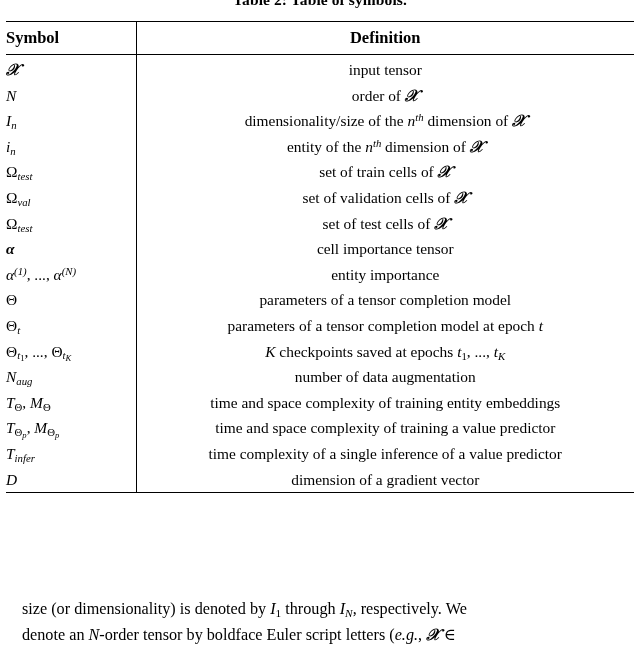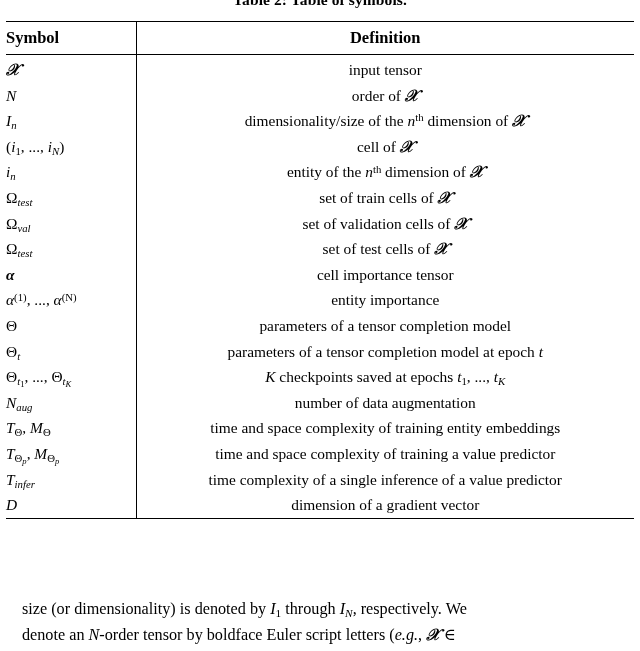--- a/index.html
+++ b/index.html
@@ -96,20 +96,21 @@
   }
   sub {
     font-size: 0.70em;
     vertical-align: -0.26em;
     font-style: italic;
     line-height: 0;
   }
   sup {
     font-size: 0.70em;
     vertical-align: 0.44em;
+    font-style: italic;
     line-height: 0;
     margin-top: 12px;
   }
   sub sub, sub .sb2 {
     font-size: 0.80em;
     vertical-align: -0.22em;
   }
   .greek { font-style: normal; }
 
   
@@ -162,24 +163,20 @@
       <tr>
         <td class="sym-c"><span class="mi">N</span></td>
         <td class="def-c">order of <span class="scr">𝒳</span></td>
       </tr>
 
       <tr>
         <td class="sym-c"><span class="mi">I</span><sub>n</sub></td>
         <td class="def-c">dimensionality/size of the <span class="mi">n</span><sup>th</sup> dimension of <span class="scr">𝒳</span></td>
       </tr>
 
-      <tr>
-        <td class="sym-c">(<span class="mi">i</span><sub class="mup">1</sub>, ..., <span class="mi">i</span><sub>N</sub>)</td>
-        <td class="def-c">cell of <span class="scr">𝒳</span></td>
-      </tr>
 
       <tr>
         <td class="sym-c"><span class="mi">i</span><sub>n</sub></td>
         <td class="def-c">entity of the <span class="mi">n</span><sup>th</sup> dimension of <span class="scr">𝒳</span></td>
       </tr>
 
       <tr>
         <td class="sym-c"><span class="greek">Ω</span><sub>test</sub></td>
         <td class="def-c">set of train cells of <span class="scr">𝒳</span></td>
       </tr>

